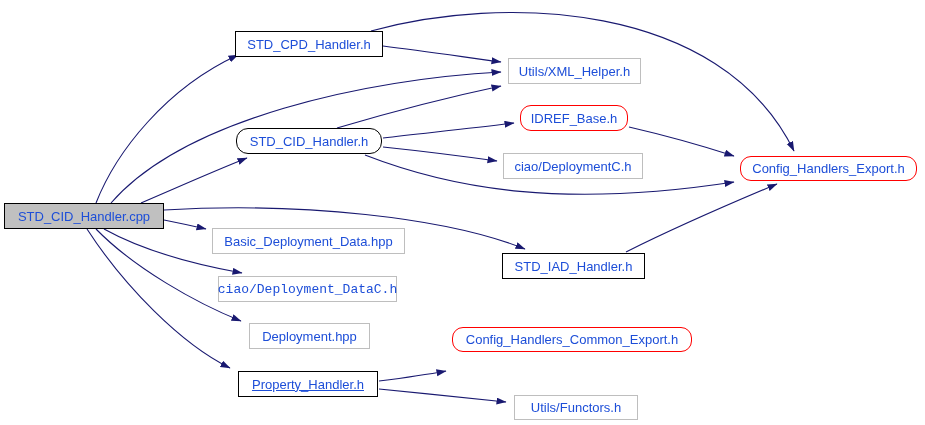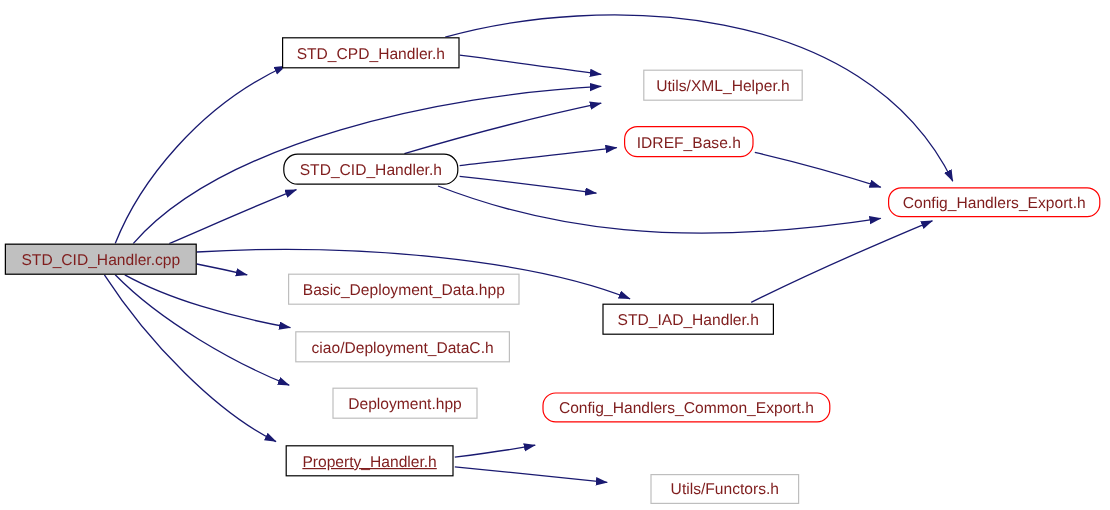--- a/index.html
+++ b/index.html
@@ -15,35 +15,34 @@
     fill:none;
     stroke:var(--edge,#191970);
     stroke-width:1.1px;
   }
   .arrowhead{fill:var(--edge,#191970);}
   .node{
     position:absolute;
     box-sizing:border-box;
     display:flex;align-items:center;justify-content:center;
     font-size:13px;
-    color:#7f1d1d;
+    color:#1d4ed8;
     white-space:nowrap;
     background:var(--node_fill,#fff);
     border:1px solid var(--node_border_default,#000);
     cursor:pointer;
   }
   .node.main{
     background:var(--main_node_fill,#c0c0c0);
     border-color:var(--node_border_default,#000);
     cursor:default;
   }
   .node.leaf{
     border-color:var(--node_border_leaf,#bebebe);
     cursor:default;
-    margin-left:28px;
   }
   .node.external{
     border-color:var(--node_border_external,#ff0000);
     border-radius:11px;
   }
 </style>
 </head>
 <body>
 
 <div id="canvas">
@@ -72,22 +71,23 @@
     <path class="edge" d="M 626,252 C 674,228 734,202 777,184" marker-end="url(#arrow)"></path>
     <path class="edge" d="M 379,381 C 403,378 425,375 446,371" marker-end="url(#arrow)"></path>
     <path class="edge" d="M 379,389 C 421,393 466,398 506,402" marker-end="url(#arrow)"></path>
   </svg>
 
   <div class="node main" style="left:4px;   top:203px; width:160px; height:26px;">STD_CID_Handler.cpp</div>
   <div class="node internal" style="left:235px; top:31px;  width:148px; height:26px;">STD_CPD_Handler.h</div>
   <div class="node leaf" style="left:508px; top:58px;  width:133px; height:26px;">Utils/XML_Helper.h</div>
   <div class="node external" style="left:520px; top:105px; width:108px; height:26px;">IDREF_Base.h</div>
   <div class="node internal" style="left:236px; top:128px; width:146px; height:26px;border-radius:12px;">STD_CID_Handler.h</div>
+  <div class="node leaf" style="left:503px; top:153px; width:140px; height:26px;">ciao/DeploymentC.h</div>
   <div class="node external" style="left:740px; top:156px; width:177px; height:25px;">Config_Handlers_Export.h</div>
   <div class="node leaf" style="left:212px; top:228px; width:193px; height:26px;">Basic_Deployment_Data.hpp</div>
   <div class="node internal" style="left:502px; top:253px; width:143px; height:26px;">STD_IAD_Handler.h</div>
-  <div class="node leaf" style="left:218px; top:276px; width:179px; height:26px;">ciao/Deployment_DataC.h</div>
+  <div class="node leaf" style="left:218px; top:276px; width:179px; height:26px;font-family:Liberation Mono, monospace;">ciao/Deployment_DataC.h</div>
   <div class="node leaf" style="left:249px; top:323px; width:121px; height:26px;">Deployment.hpp</div>
   <div class="node internal" style="left:238px; top:371px; width:140px; height:26px;text-decoration:underline;">Property_Handler.h</div>
   <div class="node external" style="left:452px; top:327px; width:240px; height:25px;">Config_Handlers_Common_Export.h</div>
   <div class="node leaf" style="left:514px; top:395px; width:124px; height:25px;">Utils/Functors.h</div>
 
 </div>
 
 </body></html>

